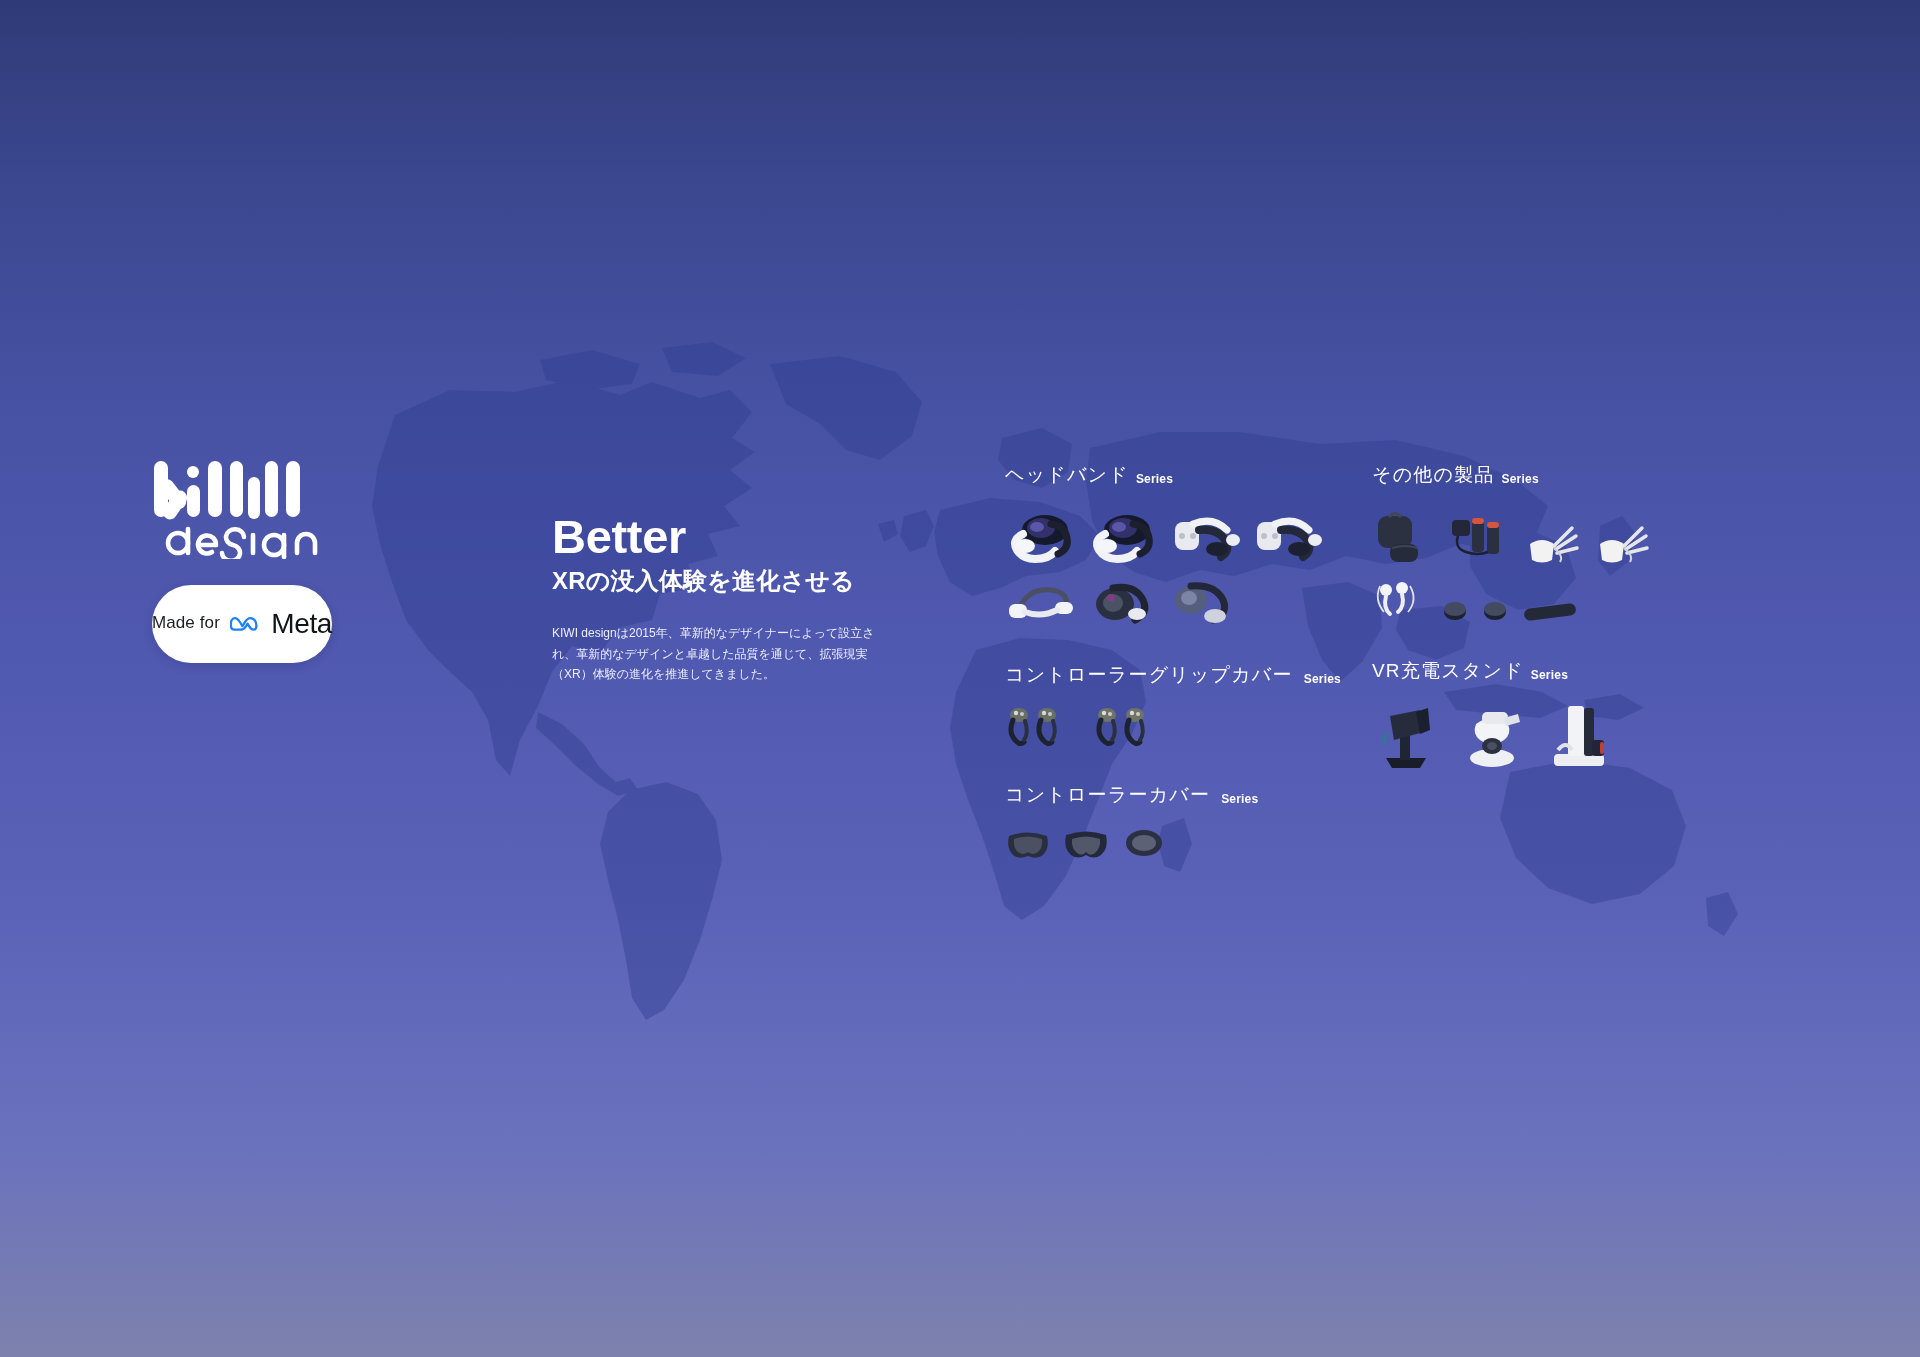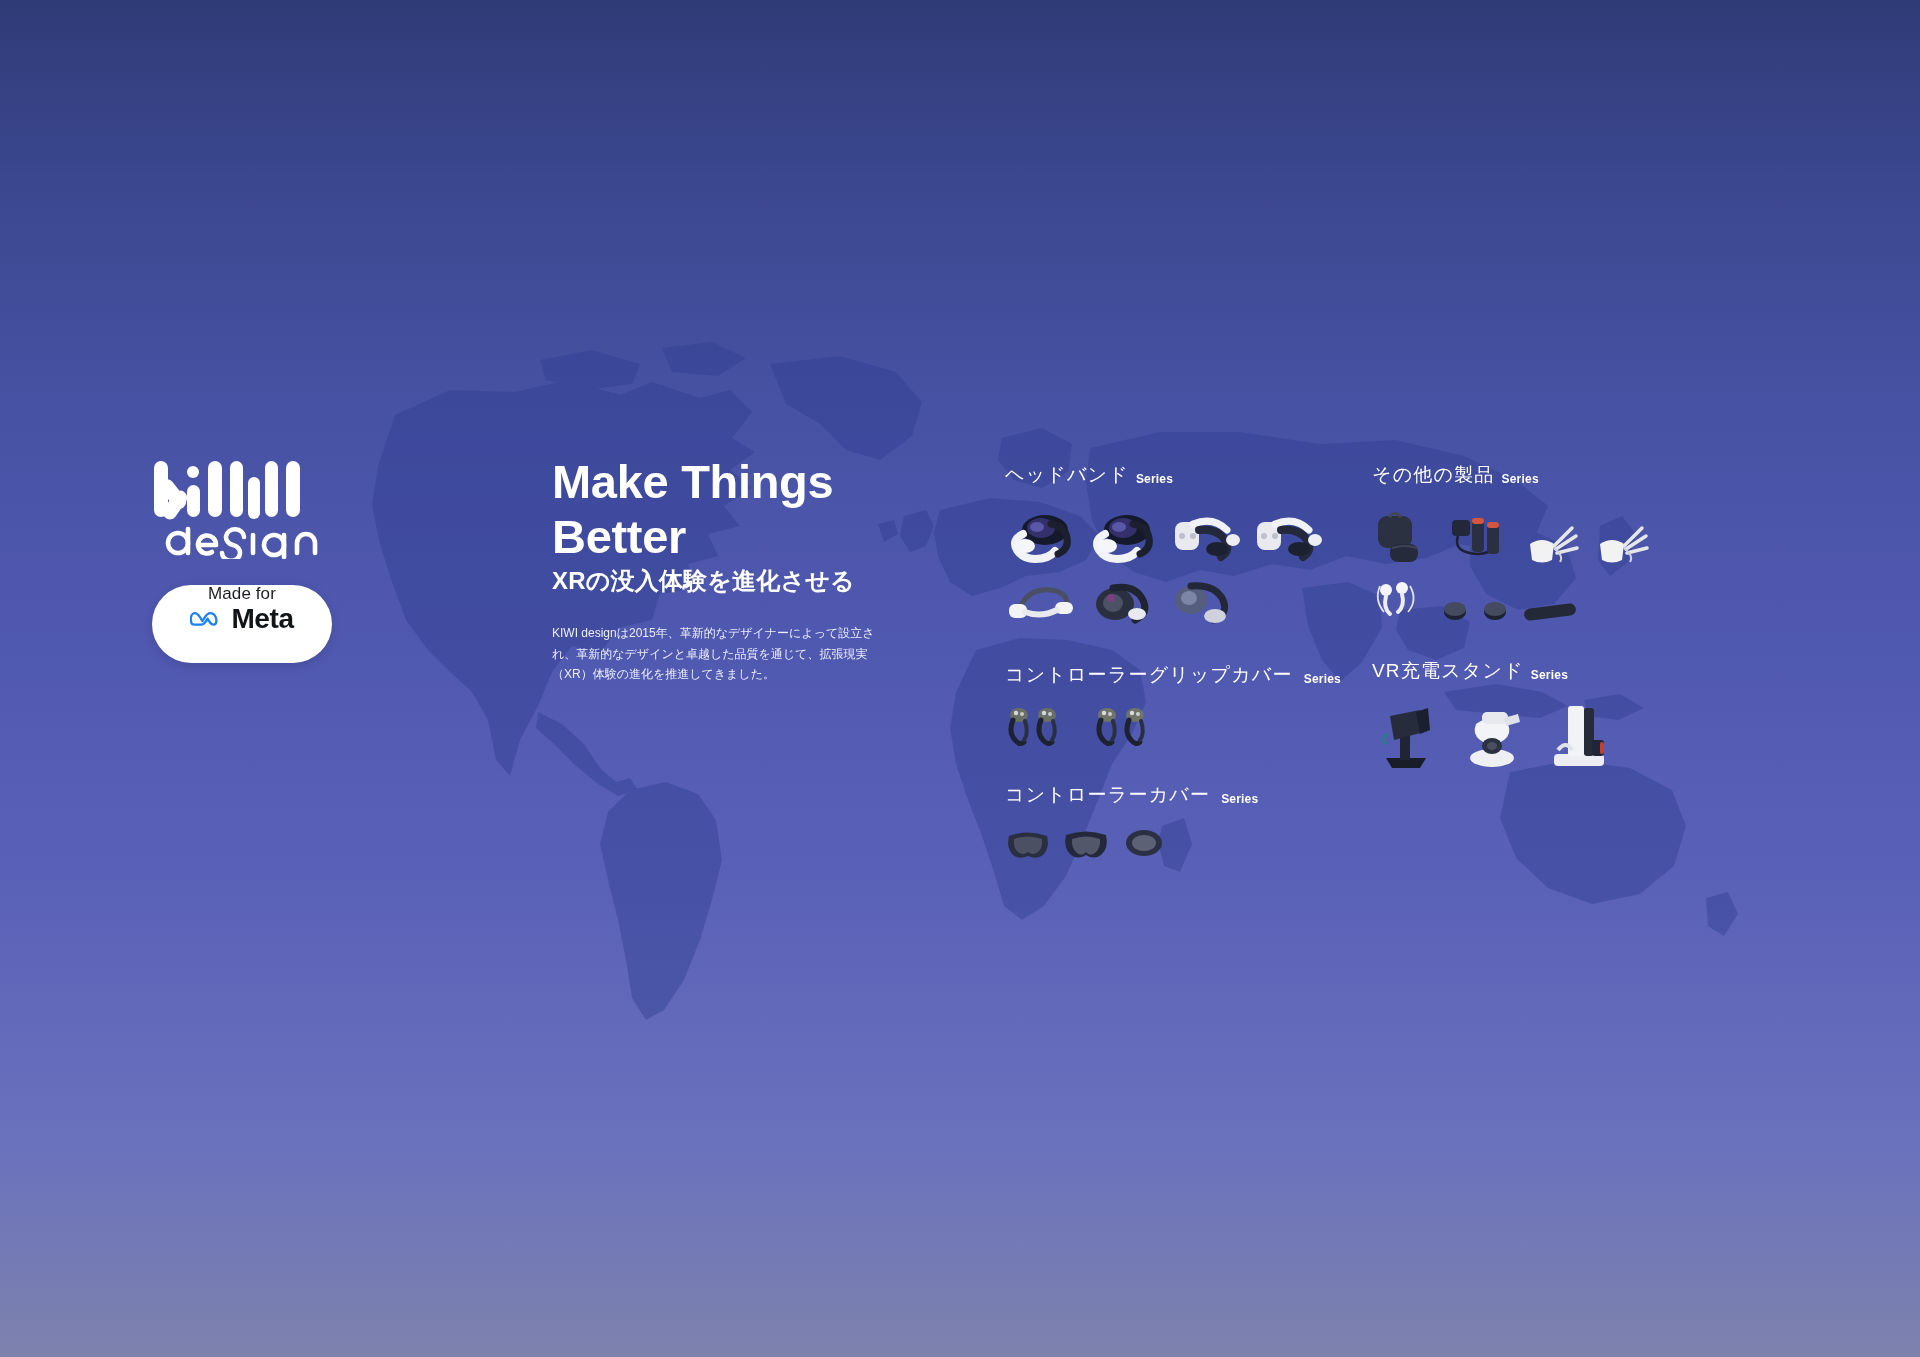--- a/index.html
+++ b/index.html
@@ -29,33 +29,33 @@
 
   
   .brand{ position:absolute; left:152px; top:455px; width:330px; }
   .kiwi-logo{ display:block; width:176px; height:104px; }
   .kiwi-logo svg{ width:100%; height:100%; display:block; }
 
   .meta-badge{
     margin-top:26px;
     width:180px; height:78px; border-radius:44px;
     background:#ffffff;
-    display:flex; flex-direction:column;
-    align-items:center; justify-content:flex-start;
+    display:flex; flex-direction:row;
+    align-items:center; justify-content:space-between;
     box-shadow:0 3px 10px rgba(20,25,70,.18);
   }
   .meta-made{
     font-size:17px; color:#1c1e21; letter-spacing:.1px;
     line-height:1; margin-bottom:3px;
   }
   .meta-row{ display:flex; align-items:center; gap:7px; }
   .meta-inf{ width:34px; height:20px; display:block; }
   .meta-word{
     font-size:28px; color:#111418; line-height:1; letter-spacing:-.4px;
-    font-weight:700;
+    font-weight:400;
   }
 
   
   .hero{ position:absolute; left:552px; top:455px; width:340px; }
   .hero h1{
     font-size:47px; line-height:1.17; font-weight:700; color:#ffffff;
     letter-spacing:-.3px;
   }
   .hero .sub{
     font-size:24px; font-weight:700; color:#ffffff;
@@ -212,21 +212,21 @@
                      -0.6-1.0-1.3-2.2-1.3-2.2s-0.8 1.4-1.5 2.5
                      c-1.9 3.0-3.4 3.5-5.0 3.5z" fill="none" stroke="#1d82f5" stroke-width="2.3" stroke-linecap="round" stroke-linejoin="round"></path>
           </svg>
         </span>
         <span class="meta-word">Meta</span>
       </span>
     </div>
   </div>
 
   <div class="hero">
-    <h1><span>Make Things</span><br><span>Better</span></h1>
+    <h1><br><span>Better</span></h1>
     <div class="sub">XRの没入体験を進化させる</div>
     <p class="body">KIWI designは2015年、革新的なデザイナーによって設立され、革新的なデザインと卓越した品質を通じて、拡張現実（XR）体験の進化を推進してきました。</p>
   </div>
 
   <div class="pcol pcol-mid">
 
     <div class="pgroup">
       <div class="cat">
         <span class="cat-ja">ヘッドバンド</span>
         <span class="cat-en tight">Series</span>

